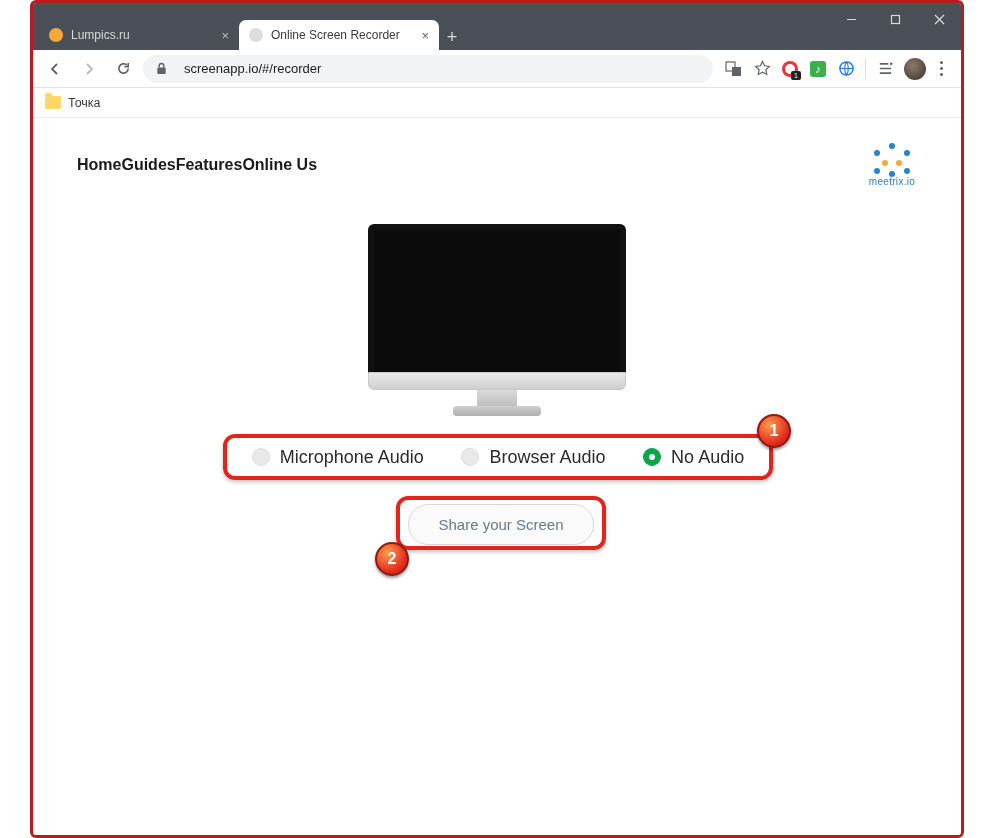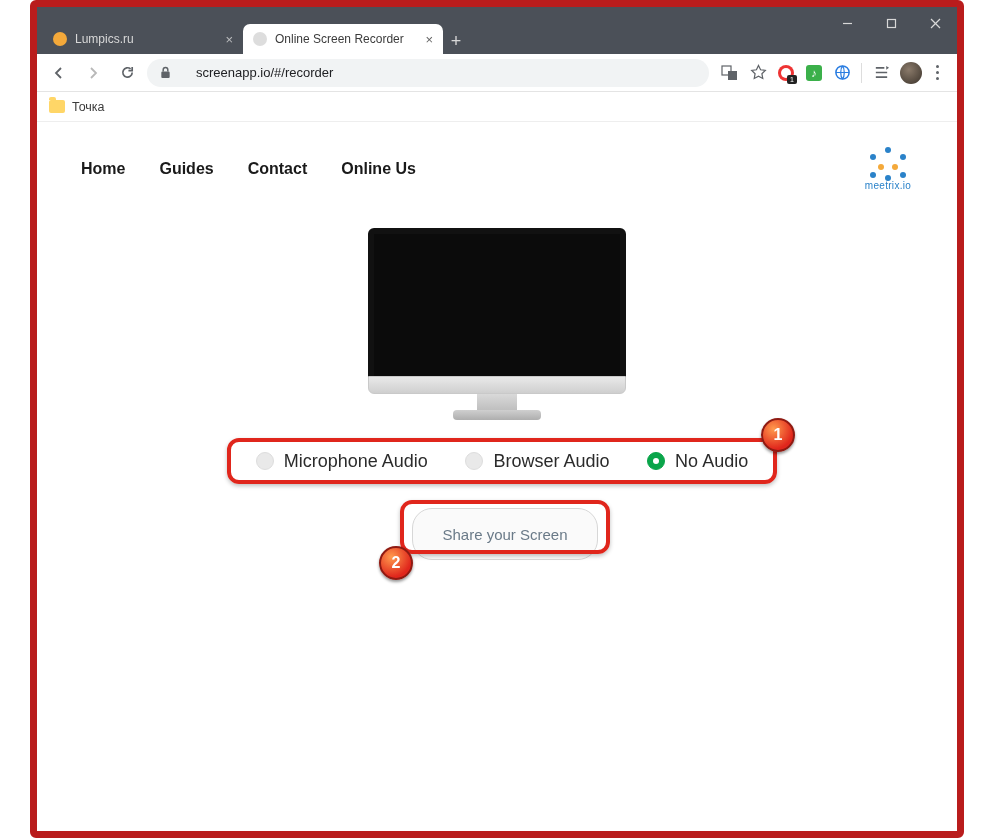--- a/index.html
+++ b/index.html
@@ -1,54 +1,54 @@
 <!DOCTYPE html>
 <html><head>
 <meta charset="utf-8">
 <style>
 *{margin:0;padding:0;box-sizing:border-box;font-family:-apple-system,BlinkMacSystemFont,"Segoe UI",Arial,sans-serif}
 body{width:994px;height:838px;background:#fff;position:relative;overflow:hidden}
 
 
-.shot{position:absolute;left:30px;top:0;width:934px;height:838px;border:7px solid #b91c1c;border-radius:6px;overflow:hidden;background:#fca5a5}
+.shot{position:absolute;left:30px;top:0;width:934px;height:838px;border:3px solid #b91c1c;border-radius:6px;overflow:hidden;background:#fca5a5}
 
 
 .titlebar{height:14px;background:#4b5058}
 .tabstrip{height:33px;background:#4b5058;display:flex;align-items:flex-end;padding-left:6px}
 .tab{height:30px;display:flex;align-items:center;padding:0 10px;font-size:12px;color:#d8d8d8;gap:8px;max-width:212px;min-width:200px;position:relative}
 .tab.active{background:#fff;color:#3b3b3b;border-radius:7px 7px 0 0}
 .tab .fav{width:14px;height:14px;border-radius:50%;flex:0 0 14px}
 .tab .ttl{flex:1;overflow:hidden;white-space:nowrap;text-overflow:ellipsis}
 .tab .x{font-size:13px;color:inherit;opacity:.8}
 .newtab{width:26px;height:26px;color:#d8d8d8;display:flex;align-items:center;justify-content:center;font-size:18px}
 .winctrl{position:absolute;right:0;top:0;height:33px;display:flex}
 .wbtn{width:44px;height:33px;display:flex;align-items:center;justify-content:center;color:#d8d8d8}
 .wbtn svg{width:11px;height:11px}
 
 
 .addr{height:38px;background:#fff;border-bottom:1px solid #e4e4e4;display:flex;align-items:center;padding:0 8px;gap:6px}
 .navbtn{width:28px;height:28px;display:flex;align-items:center;justify-content:center;color:#5f6368;border-radius:50%}
 .navbtn.dis{color:#b8b8b8}
-.omnibox{flex:1;height:28px;background:#f1f3f4;border-radius:14px;display:flex;align-items:center;padding:0 12px;gap:24px;font-size:13px;color:#202124}
+.omnibox{flex:1;height:28px;background:#f1f3f4;border-radius:14px;display:flex;align-items:center;padding:0 12px;gap:16px;font-size:13px;color:#202124}
 .lock{width:13px;height:13px}
 .exticons{display:flex;align-items:center;gap:10px;padding:0 6px}
 .ext{width:18px;height:18px;display:flex;align-items:center;justify-content:center}
 .avatar{width:22px;height:22px;border-radius:50%;background:radial-gradient(circle at 40% 35%,#8a7a6a,#3a322a)}
 .menu3{display:flex;flex-direction:column;gap:3px;padding:4px}
 .menu3 span{width:3px;height:3px;background:#5f6368;border-radius:50%}
 
 
 .bmbar{height:30px;background:#fff;border-bottom:1px solid #eee;display:flex;align-items:center;padding:0 12px;gap:8px;font-size:12.5px;color:#3b3b3b}
 .folder{width:16px;height:13px;background:#ffd667;border-radius:2px;position:relative}
 .folder::before{content:"";position:absolute;top:-3px;left:0;width:7px;height:3px;background:#ffd667;border-radius:2px 2px 0 0}
 
 
 .page{position:absolute;left:0;right:0;top:115px;bottom:0;background:#fff}
 .sitehdr{display:flex;align-items:center;justify-content:space-between;padding:22px 44px 10px 44px}
-.sitenav{display:flex;gap:34px}
+.sitenav{display:flex;}
 .sitenav a{font-size:16px;font-weight:700;color:#1a1a1a;text-decoration:none}
 .logo{width:50px;height:50px;display:flex;flex-direction:column;align-items:center;justify-content:center;gap:1px}
 .logo .dots{position:relative;width:36px;height:32px}
 .logo .d{position:absolute;width:6px;height:6px;border-radius:50%;background:#2a82c9}
 .logo .txt{font-size:10px;color:#2a82c9;letter-spacing:.3px}
 
 .stage{display:flex;flex-direction:column;align-items:center;padding-top:24px}
 .monitor{width:258px;height:198px;position:relative}
 .scr{position:absolute;left:0;top:0;right:0;height:154px;background:#0b0b0b;border:6px solid #111;border-radius:6px}
 .base{position:absolute;left:0;right:0;top:148px;height:18px;background:linear-gradient(#e9e9e9,#cfcfcf);border-radius:0 0 6px 6px;border:1px solid #c9c9c9}
@@ -64,21 +64,21 @@
 .b2{left:342px;top:424px}
 
 
 .radios{position:absolute;left:200px;top:323px;width:530px;height:32px;display:flex;align-items:center;justify-content:space-around;font-size:18px;color:#2b2b2b}
 .ritem{display:flex;align-items:center;gap:10px}
 .rbox{width:18px;height:18px;border-radius:50%;background:#e9e9e9;border:1px solid #ddd;position:relative}
 .rbox.sel{background:#0aa54a;border-color:#0aa54a}
 .rbox.sel::after{content:"";position:absolute;left:5px;top:5px;width:6px;height:6px;border-radius:50%;background:#fff}
 
 
-.sharebtn{position:absolute;left:375px;top:386px;width:186px;height:52px;border:1px solid #d7d7d7;border-radius:20px;background:#fafafa;display:flex;align-items:center;justify-content:center;font-size:15px;color:#6a7a88}
+.sharebtn{position:absolute;left:375px;top:386px;width:186px;height:41px;border:1px solid #d7d7d7;border-radius:20px;background:#fafafa;display:flex;align-items:center;justify-content:center;font-size:15px;color:#6a7a88}
 
 </style>
 </head>
 <body>
 
 <div class="shot">
 
   <div class="titlebar"></div>
 
   <div class="tabstrip">
@@ -186,21 +186,21 @@
       <div class="folder"></div>
       <span>Точка</span>
     </div>
   </div>
 
   <div class="page">
     <div class="sitehdr">
       <nav class="sitenav">
         <a>Home</a>
         <a>Guides</a>
-        <a>Contact</a>
+        <a>Features</a>
         <a>Online Us</a>
       </nav>
       <div class="logo">
         <div class="dots">
           <span class="d" style="left:15px;top:0"></span>
           <span class="d" style="left:0;top:7px"></span>
           <span class="d" style="left:30px;top:7px"></span>
           <span class="d" style="left:8px;top:17px;background:#f4a93a"></span>
           <span class="d" style="left:22px;top:17px;background:#f4a93a"></span>
           <span class="d" style="left:0;top:25px"></span>

